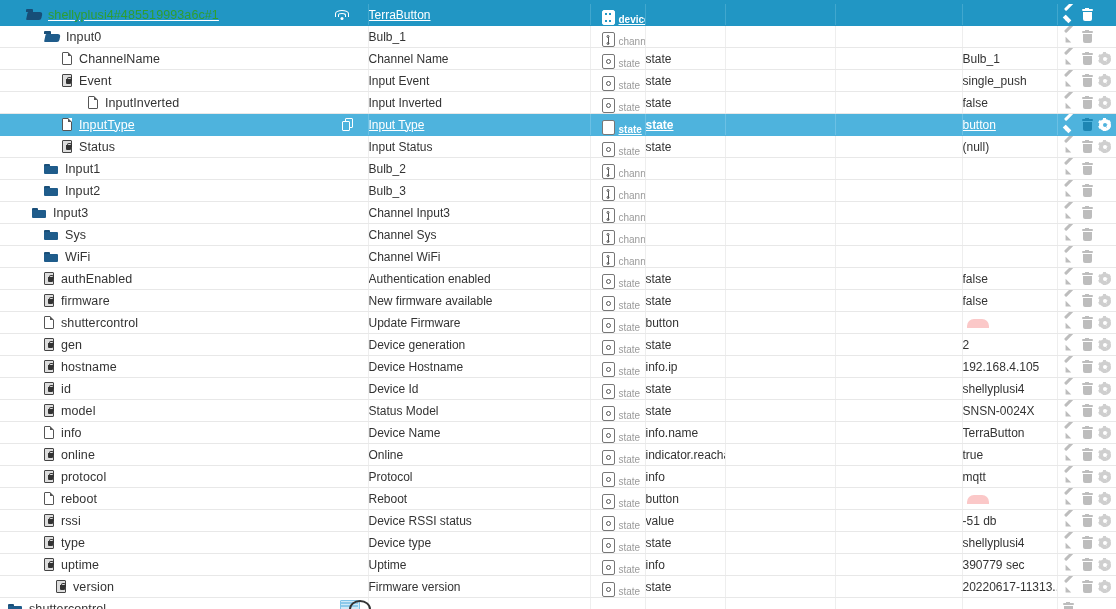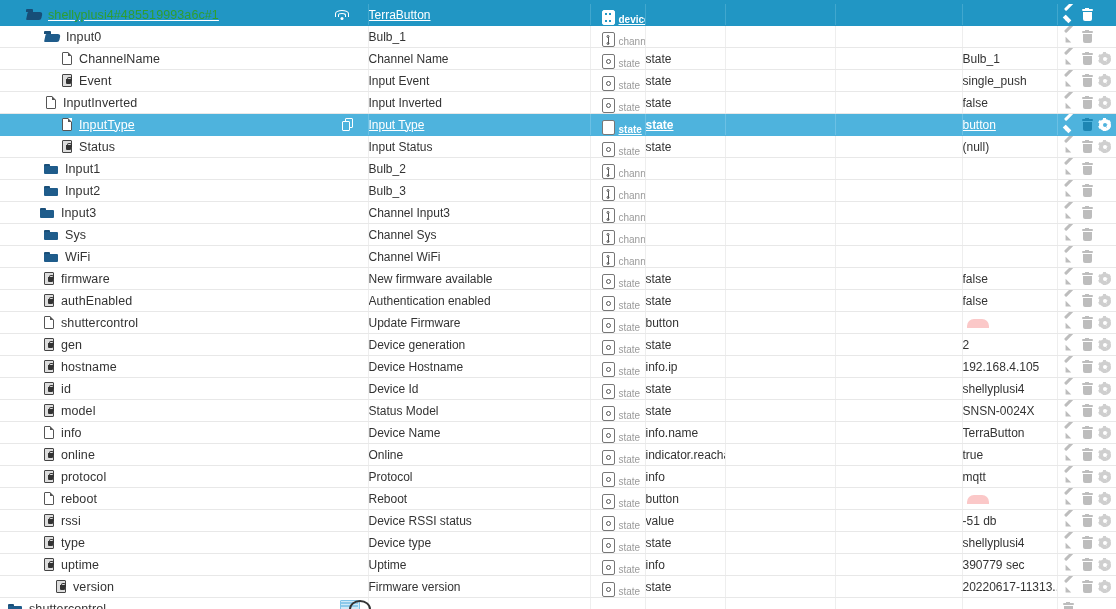--- a/index.html
+++ b/index.html
@@ -356,21 +356,21 @@
                 <span class="t"></span>
                 <span class="t t2"></span>
                 <span class="t t3"></span>
                 <span class="hole"></span>
               </span>
             </div>
           </td>
         </tr>
         <tr class="row">
           <td>
-            <div class="namecell" style="padding-left:46px">
+            <div class="namecell" style="padding-left:88px">
               <span class="ico ico-doc"></span>
               <span class="nm ">InputInverted</span>
             </div>
           </td>
           <td class="titlecell">Input Inverted</td>
           <td>
             <div class="rolecell">
               <span class="badge-box">
                 <span class="dot"></span>
               </span>
@@ -557,21 +557,21 @@
               <span class="ico ico-trash">
                 <span class="hdl"></span>
                 <span class="lid"></span>
                 <span class="can"></span>
               </span>
             </div>
           </td>
         </tr>
         <tr class="row">
           <td>
-            <div class="namecell" style="padding-left:40px">
+            <div class="namecell" style="padding-left:32px">
               <span class="ico ico-folder"></span>
               <span class="nm ">Input3</span>
             </div>
           </td>
           <td class="titlecell">Channel Input3</td>
           <td>
             <div class="rolecell">
               <span class="badge-box chan">
                 <span class="cdot1"></span>
                 <span class="cline"></span>
@@ -667,65 +667,65 @@
                 <span class="lid"></span>
                 <span class="can"></span>
               </span>
             </div>
           </td>
         </tr>
         <tr class="row">
           <td>
             <div class="namecell" style="padding-left:44px">
               <span class="ico ico-doclock"></span>
+              <span class="nm ">authEnabled</span>
+            </div>
+          </td>
+          <td class="titlecell">Authentication enabled</td>
+          <td>
+            <div class="rolecell">
+              <span class="badge-box">
+                <span class="dot"></span>
+              </span>
+              <span class="rolelab">state</span>
+            </div>
+          </td>
+          <td class="role2cell">state</td>
+          <td></td>
+          <td></td>
+          <td class="valcell"><span class="">false</span></td>
+          <td class="actcell">
+            <div class="acts">
+              <span class="ico ico-pencil">
+                <span class="body"></span>
+                <span class="tip"></span>
+              </span>
+              <span class="ico ico-trash">
+                <span class="hdl"></span>
+                <span class="lid"></span>
+                <span class="can"></span>
+              </span>
+              <span class="ico ico-gear">
+                <span class="ring"></span>
+                <span class="t"></span>
+                <span class="t t2"></span>
+                <span class="t t3"></span>
+                <span class="hole"></span>
+              </span>
+            </div>
+          </td>
+        </tr>
+        <tr class="row">
+          <td>
+            <div class="namecell" style="padding-left:44px">
+              <span class="ico ico-doclock"></span>
               <span class="nm ">firmware</span>
             </div>
           </td>
           <td class="titlecell">New firmware available</td>
-          <td>
-            <div class="rolecell">
-              <span class="badge-box">
-                <span class="dot"></span>
-              </span>
-              <span class="rolelab">state</span>
-            </div>
-          </td>
-          <td class="role2cell">state</td>
-          <td></td>
-          <td></td>
-          <td class="valcell"><span class="">false</span></td>
-          <td class="actcell">
-            <div class="acts">
-              <span class="ico ico-pencil">
-                <span class="body"></span>
-                <span class="tip"></span>
-              </span>
-              <span class="ico ico-trash">
-                <span class="hdl"></span>
-                <span class="lid"></span>
-                <span class="can"></span>
-              </span>
-              <span class="ico ico-gear">
-                <span class="ring"></span>
-                <span class="t"></span>
-                <span class="t t2"></span>
-                <span class="t t3"></span>
-                <span class="hole"></span>
-              </span>
-            </div>
-          </td>
-        </tr>
-        <tr class="row">
-          <td>
-            <div class="namecell" style="padding-left:44px">
-              <span class="ico ico-doclock"></span>
-              <span class="nm ">authEnabled</span>
-            </div>
-          </td>
-          <td class="titlecell">Authentication enabled</td>
           <td>
             <div class="rolecell">
               <span class="badge-box">
                 <span class="dot"></span>
               </span>
               <span class="rolelab">state</span>
             </div>
           </td>
           <td class="role2cell">state</td>
           <td></td>

